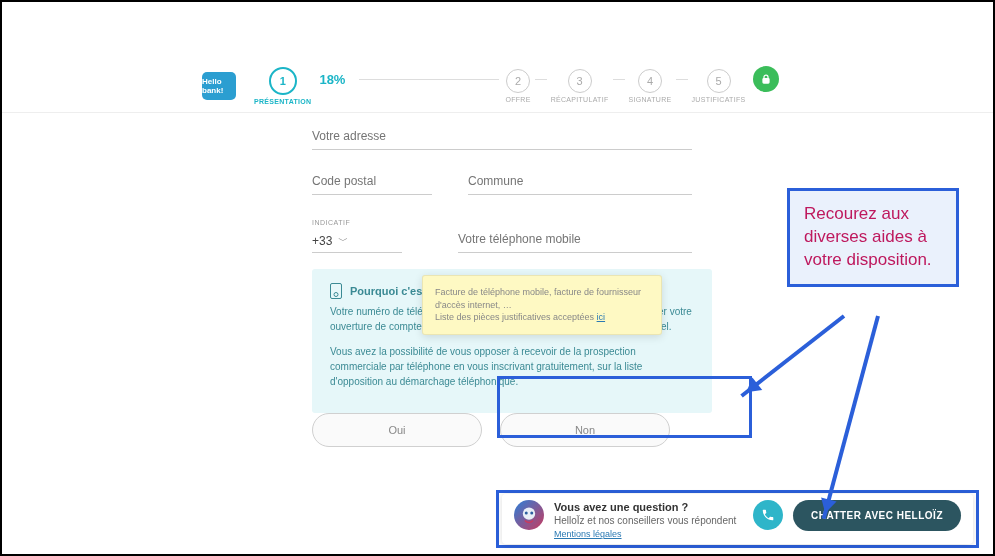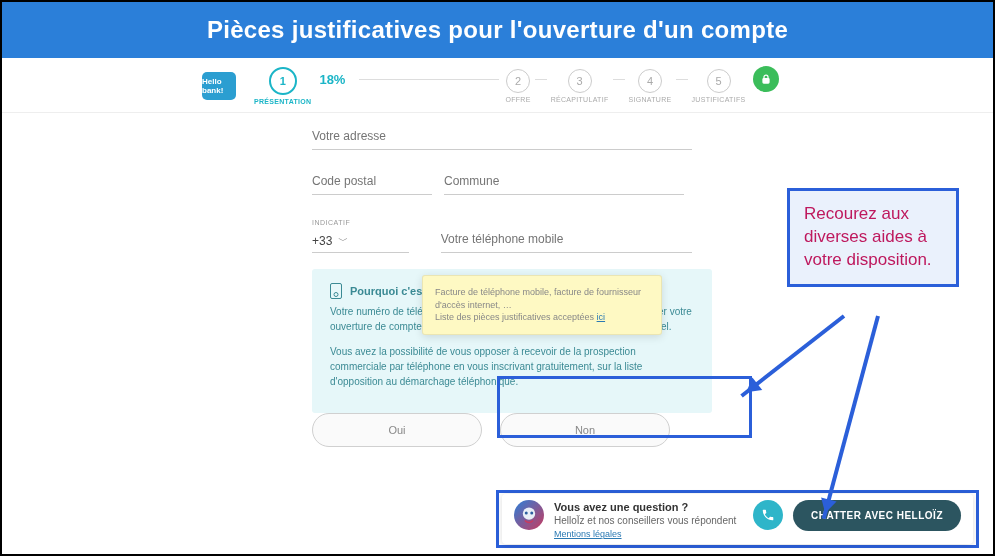--- a/index.html
+++ b/index.html
@@ -18,21 +18,21 @@
 .step-label { text-transform: uppercase; letter-spacing: 0.3px; font-size: 7px; }
 .pct { color: #1bb5c7; font-size: 13px; font-weight: bold; margin: 0 8px 14px 8px; }
 .spacer-line { flex: 1; height: 1px; background: #ddd; margin: 0 6px 14px 6px; max-width: 70px; }
 .short-line { width: 12px; height: 1px; background: #ddd; margin: 0 4px 14px 4px; }
 .lock-circle { width: 26px; height: 26px; border-radius: 50%; background: #3bbd5a; display: flex; align-items: center; justify-content: center; color: #fff; margin-bottom: 14px; margin-left: 8px; }
 .lock-circle svg { width: 12px; height: 12px; }
 
 
 .form-area { padding: 10px 0 0 310px; width: 690px; position: relative; }
 .field { border: none; border-bottom: 1px solid #ccc; font-size: 12px; color: #888; padding: 6px 0 6px 0; margin-bottom: 18px; background: transparent; outline: none; width: 380px; display: block; }
-.row { display: flex; gap: 12px; }
+.row { display: flex; gap: 36px; }
 .row .field { width: 120px; }
 .row .field.wide { width: 240px; }
 .small-label { font-size: 7px; color: #999; text-transform: uppercase; letter-spacing: 0.5px; margin-top: 6px; }
 .select-wrap { display: flex; align-items: center; gap: 6px; border-bottom: 1px solid #ccc; width: 100px; padding-bottom: 4px; margin-right: 20px; }
 .select-val { font-size: 12px; color: #444; }
 .chev { font-size: 10px; color: #888; }
 
 
 .info-box { background: #e6f7f9; border-radius: 3px; padding: 14px 18px; width: 400px; margin-top: 16px; font-size: 10px; color: #3b8a94; line-height: 1.5; position: relative; }
 .info-title { font-weight: bold; font-size: 11px; margin-bottom: 4px; display: flex; align-items: center; gap: 8px; }
@@ -64,23 +64,20 @@
 
 .callout { position: absolute; right: 34px; top: 130px; width: 172px; border: 3px solid #2b5fd9; background: #eaf1fc; padding: 12px 14px; color: #be185d; font-size: 17px; line-height: 1.35; z-index: 20; }
 .ann-line { position: absolute; background: #2b5fd9; transform-origin: left center; z-index: 19; height: 4px; }
 .ann-line::after { content: ''; position: absolute; right: -2px; top: -6px; border: 8px solid transparent; border-left: 14px solid #2b5fd9; }
 .highlight-box { position: absolute; border: 3px solid #2b5fd9; background: transparent; z-index: 6; pointer-events: none; }
 </style>
 </head>
 <body>
 
 <div class="outer">
-  <div class="banner">
-    <span>Pièces justificatives pour l'ouverture d'un compte</span>
-  </div>
 
   <div class="content">
 
     <div class="progress">
       <div class="logo">
           <span>Hello bank!</span>
         </div>
 
       <div class="step active">
         <div class="circle">1</div>

